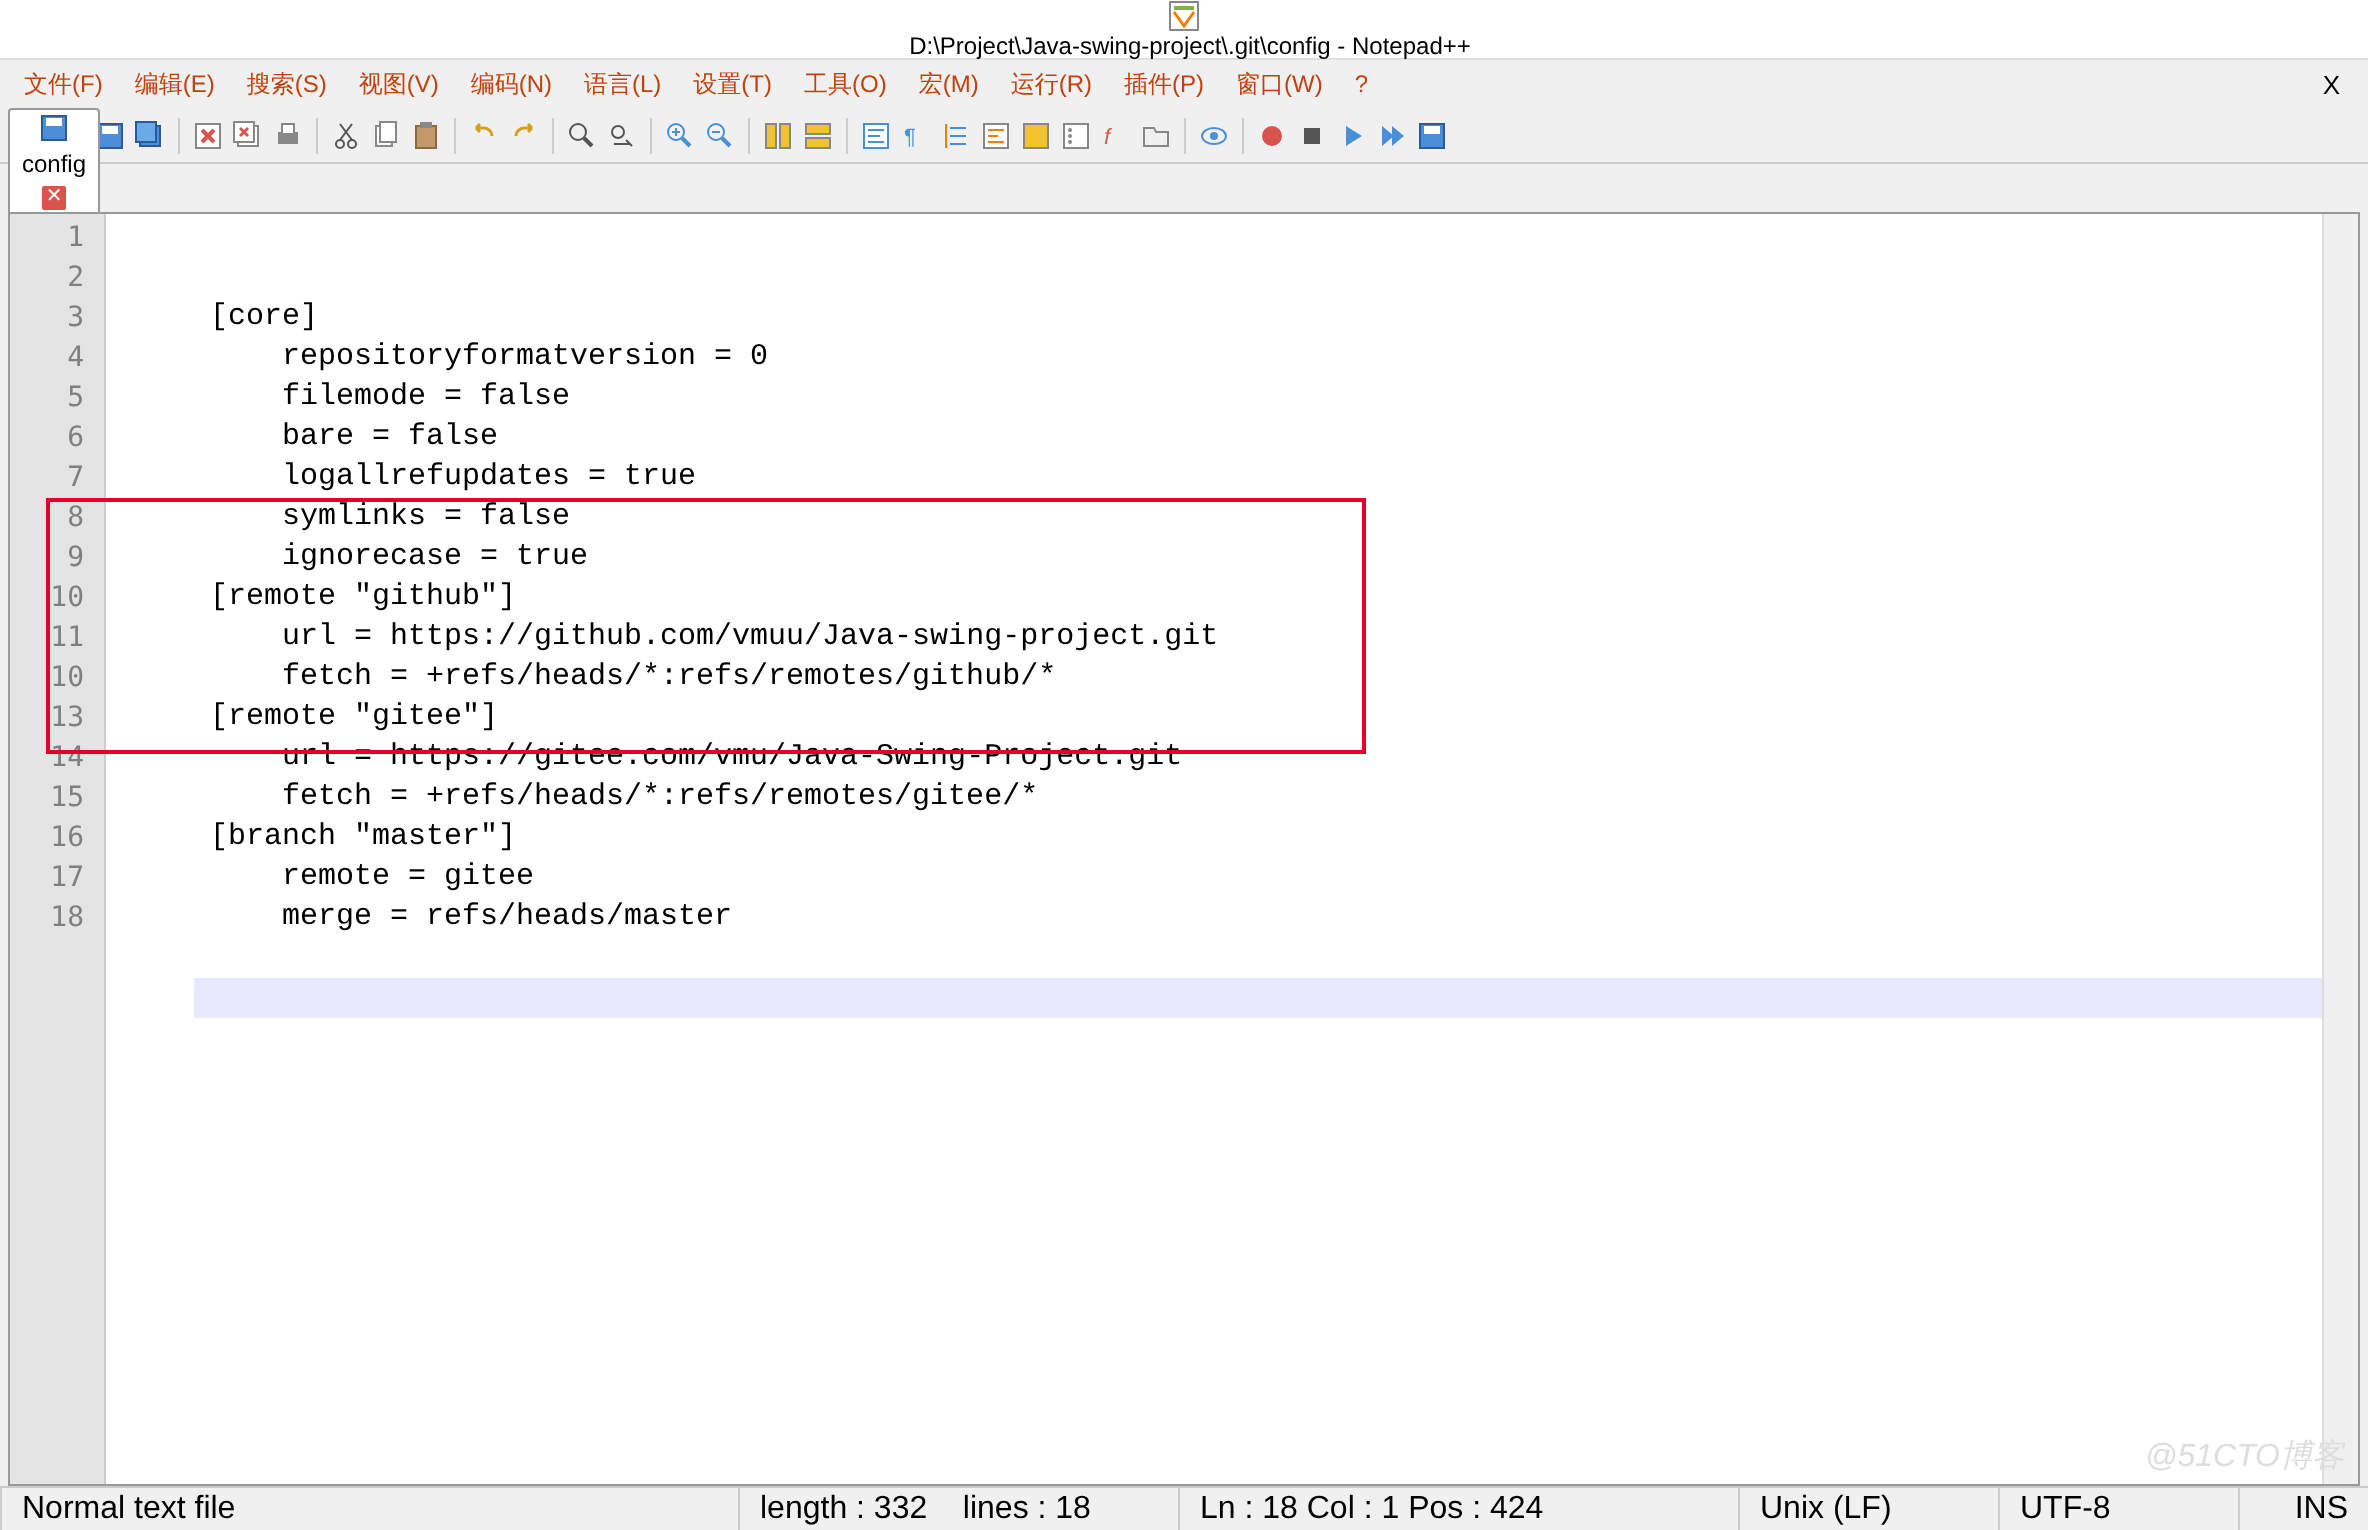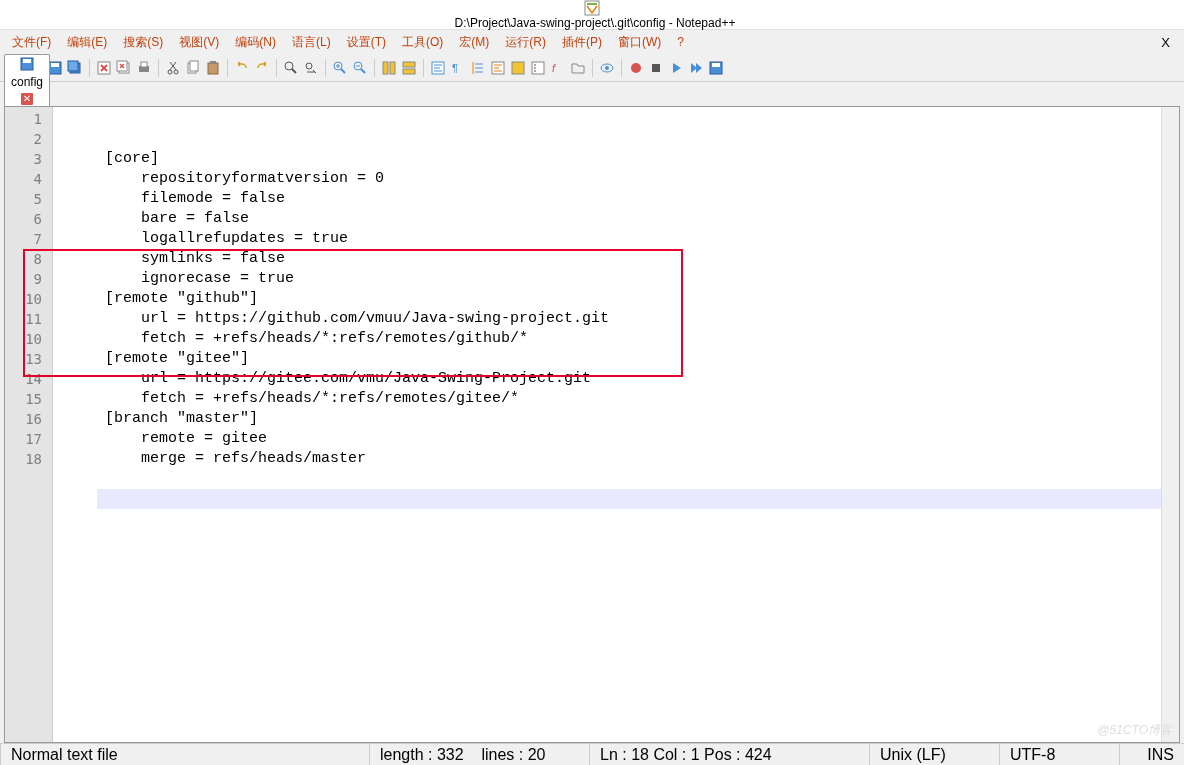--- a/index.html
+++ b/index.html
@@ -24,21 +24,21 @@
 .gutter-line { height: 20px; text-align: right; padding-right: 10px; color: #808080; font-family: Consolas, monospace; font-size: 14px; line-height: 20px; }
 .code { flex: 1; padding-top: 2px; position: relative; font-family: Consolas, "Courier New", monospace; font-size: 15px; line-height: 20px; white-space: pre; color: #000; }
 .code-line { height: 20px; padding-left: 8px; margin-left: 44px; }
 .code-line.current { background: #e8e8ff; }
 .underline { }
 .highlight-box { position: absolute; border: 2px solid #e4002b; pointer-events: none; }
 .scrollbar-v { width: 18px; background: #f0f0f0; border-left: 1px solid #ddd; }
 .statusbar { height: 22px; background: #f0f0f0; display: flex; align-items: center; border-top: 1px solid #ccc; font-size: 16px; color: #000; }
 .status-cell { padding: 0 10px; border-right: 1px solid #ccc; height: 100%; display: flex; align-items: center; }
 .status-cell.first { border-left: 1px solid #ccc; }
-.watermark { position: absolute; right: 12px; bottom: 26px; color: #ddd; font-size: 12px; font-style: italic; pointer-events: none; }
+.watermark { position: absolute; right: 12px; bottom: 26px; color: #ddd; font-size: 16px; font-style: italic; pointer-events: none; }
 svg { display: block; }
 </style>
 </head>
 <body>
 
 <div class="titlebar">
   <span class="titlebar-icon">
     <svg viewBox="0 0 16 16">
         <rect x="1" y="1" width="14" height="14" fill="#fff" stroke="#888"></rect>
         <path d="M3 3h10v2H3z" fill="#7cb342"></path>
@@ -324,18 +324,18 @@
   <div class="code" id="code">
     <div class="code-line">[core]</div><div class="code-line">    repositoryformatversion = 0</div><div class="code-line">    filemode = false</div><div class="code-line">    bare = false</div><div class="code-line">    logallrefupdates = true</div><div class="code-line">    symlinks = false</div><div class="code-line">    ignorecase = true</div><div class="code-line">[remote "github"]</div><div class="code-line">    url = <span class="underline">https://github.com/vmuu/Java-swing-project.git</span></div><div class="code-line">    fetch = +refs/heads/*:refs/remotes/github/*</div><div class="code-line">[remote "gitee"]</div><div class="code-line">    url = <span class="underline">https://gitee.com/vmu/Java-Swing-Project.git</span></div><div class="code-line">    fetch = +refs/heads/*:refs/remotes/gitee/*</div><div class="code-line">[branch "master"]</div><div class="code-line">    remote = gitee</div><div class="code-line">    merge = refs/heads/master</div><div class="code-line"></div><div class="code-line current"></div><div class="highlight-box" style="left:-30px; top:142px; width:660px; height:128px;"></div>
   </div>
   <div class="scrollbar-v"></div>
 </div>
 
 <div class="watermark">@51CTO博客</div>
 
 <div class="statusbar">
   <div class="status-cell first" style="width:370px">Normal text file</div>
-  <div class="status-cell" style="width:220px"><span>length : 332</span>&nbsp;&nbsp;&nbsp;&nbsp;<span>lines : 20</span></div>
+  <div class="status-cell" style="width:220px"><span>length : 332</span>&nbsp;&nbsp;&nbsp;&nbsp;<span>lines : 18</span></div>
   <div class="status-cell" style="width:280px">Ln : 18    Col : 1    Pos : 424</div>
   <div class="status-cell" style="width:130px">Unix (LF)</div>
   <div class="status-cell" style="width:120px">UTF-8</div>
   <div class="status-cell" style="flex:1; border-right:none; justify-content:flex-end;">INS</div>
 </div>
 
 </body></html>

